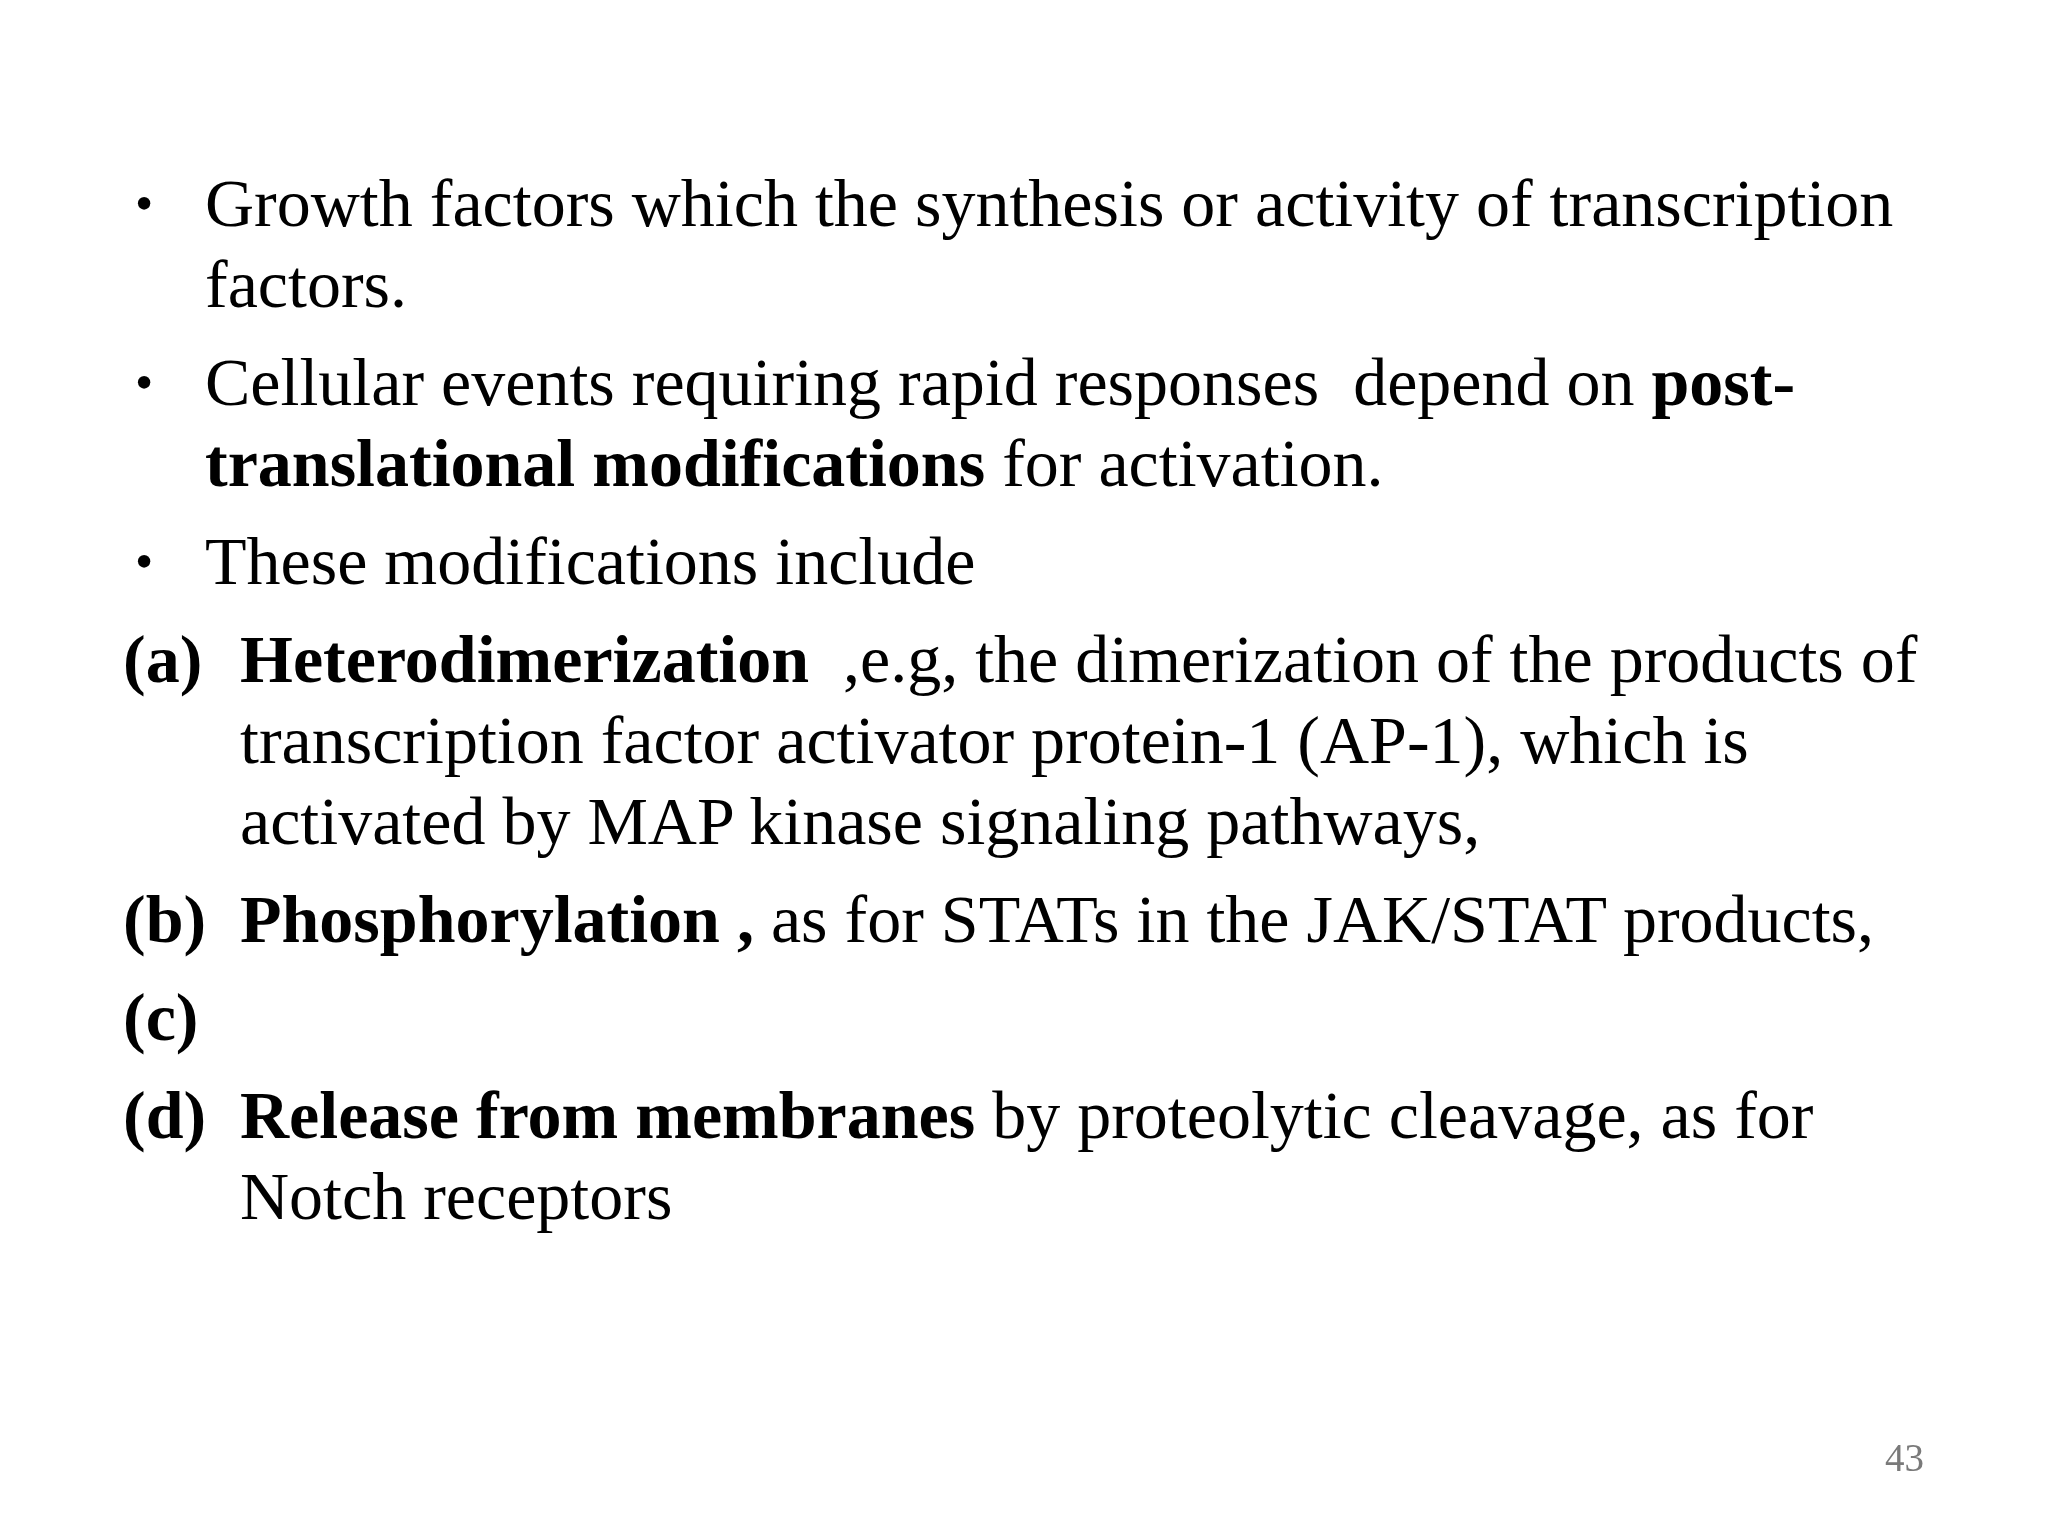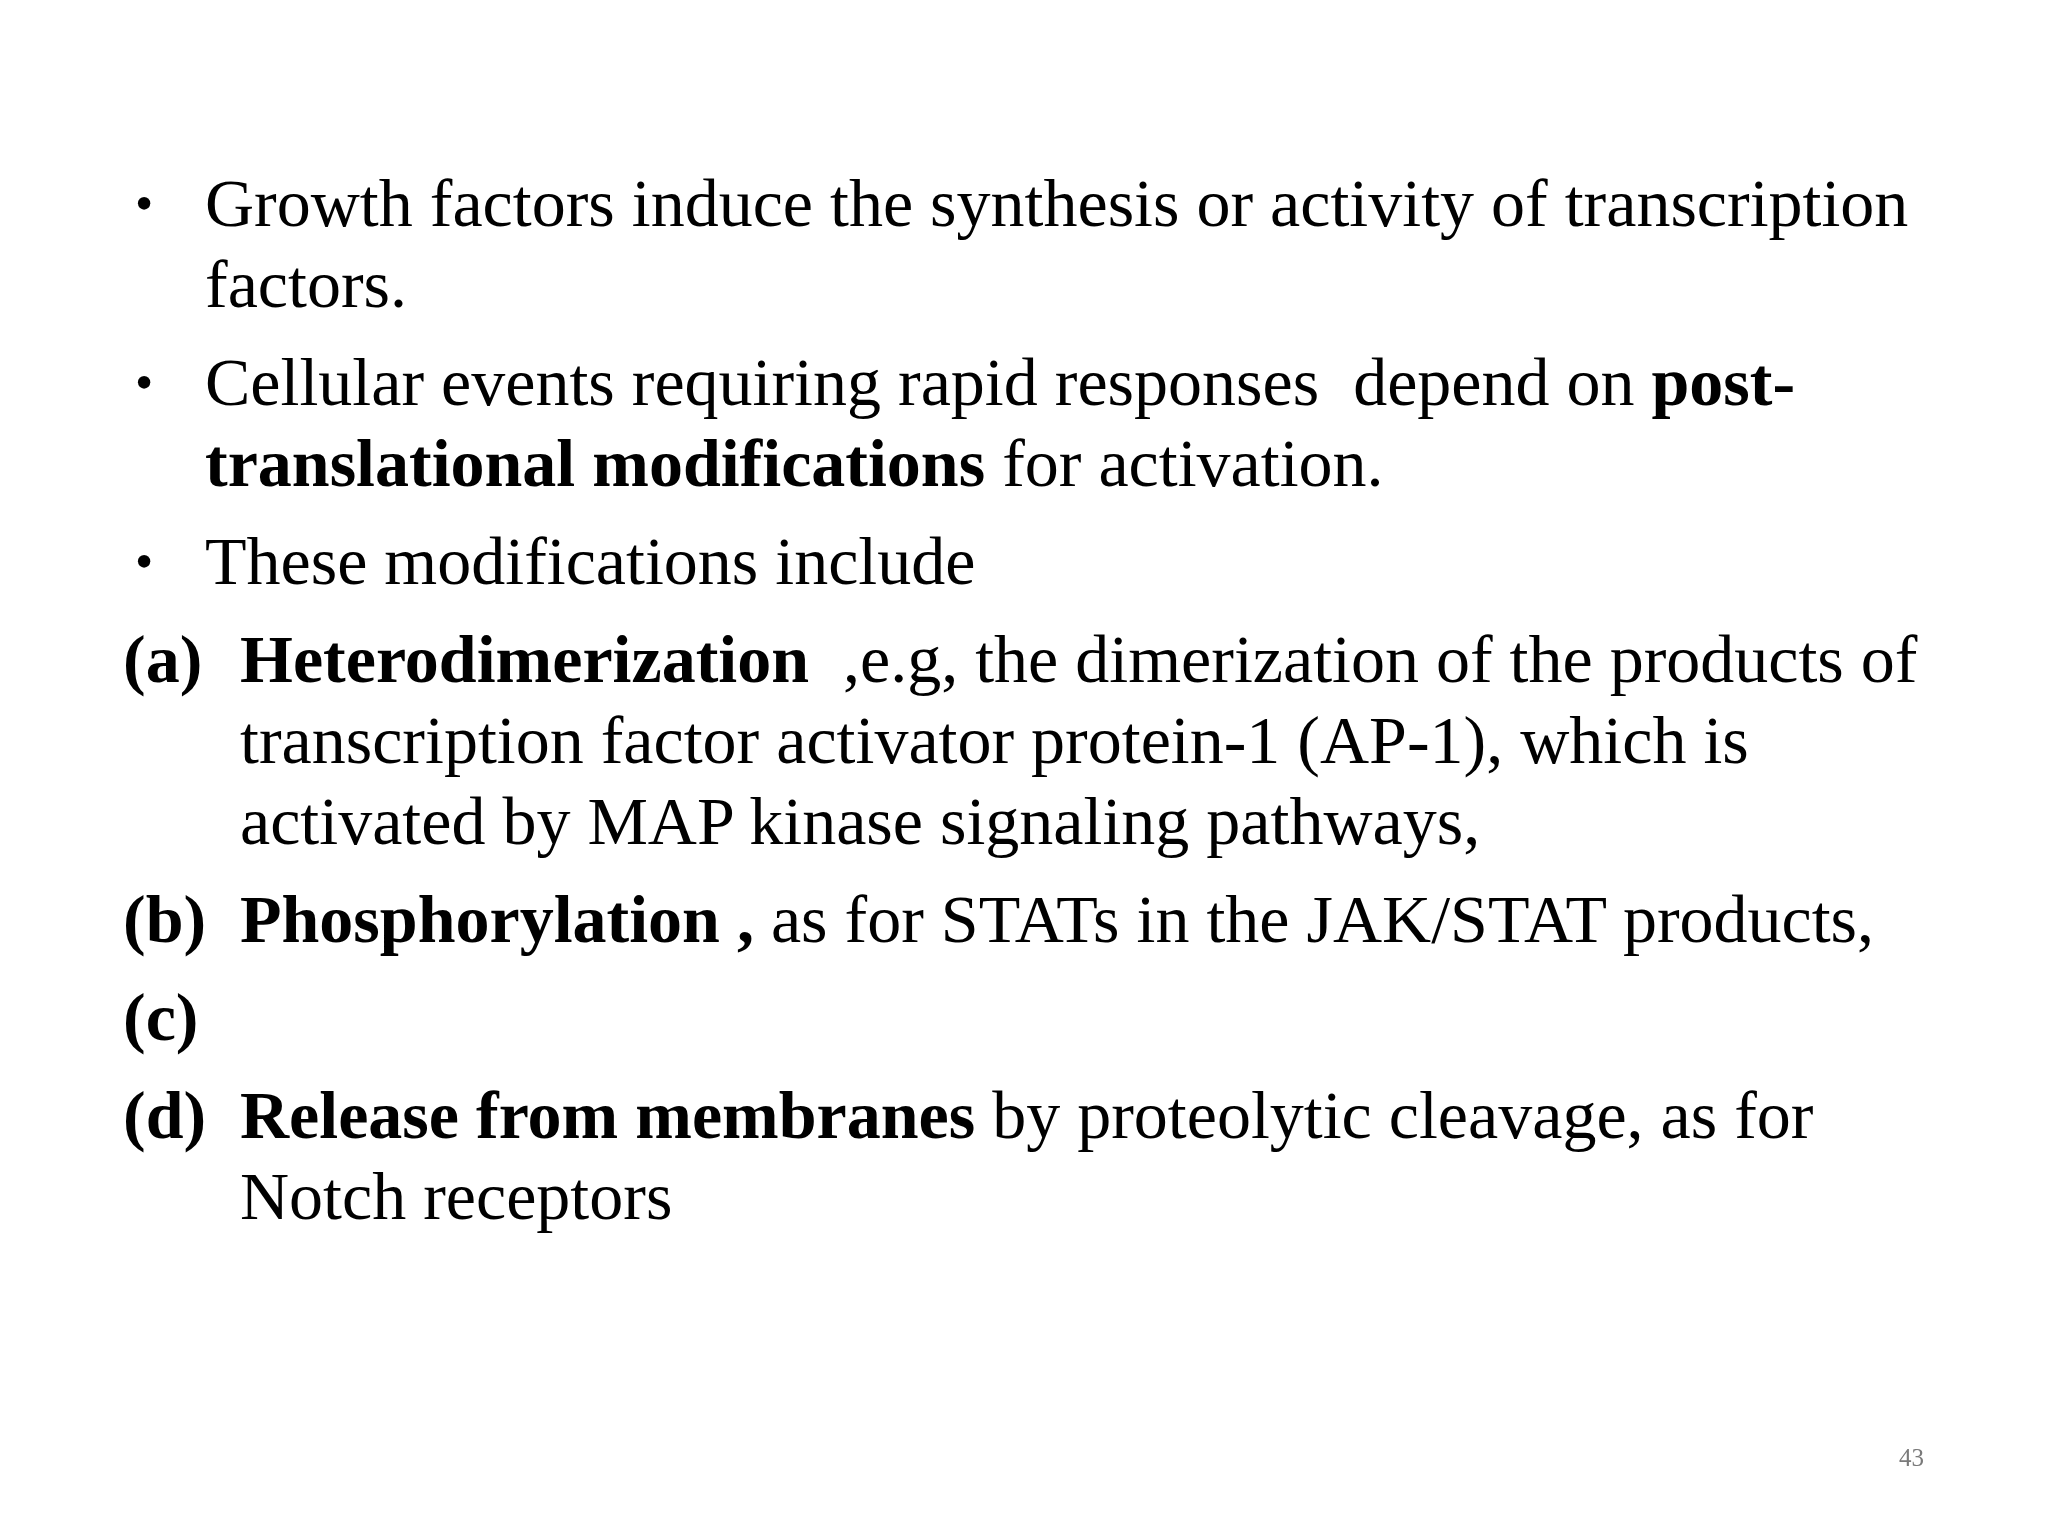--- a/index.html
+++ b/index.html
@@ -43,34 +43,34 @@
     font-weight: bold;
   }
   .body { flex: 1 1 auto; min-width: 0; }
   .line { white-space: pre-wrap; }
   .run-b { font-weight: bold; }
   .run-i { font-style: italic; }
   .page-number {
     position: absolute;
     top: 1440px;
     right: 124px;
-    font-size: 25px;
+    font-size: 39px;
     line-height: 36px;
     font-family: "Liberation Serif", serif;
   }
 </style>
 </head>
 <body>
 
 <div class="slide" style="background: rgb(255, 255, 255);">
   <div class="content" id="content">
       <div class="para bullet" style="color: rgb(0, 0, 0);">
         <span class="marker">•</span>
         <div class="body">
-          <div class="line"><span class="">Growth factors induce the synthesis or activity of transcription</span></div>
+          <div class="line"><span class="">Growth factors which the synthesis or activity of transcription</span></div>
           <div class="line"><span class="">factors.</span></div>
         </div>
       </div>
       <div class="para bullet" style="color: rgb(0, 0, 0);">
         <span class="marker">•</span>
         <div class="body">
           <div class="line"><span class="">Cellular events requiring rapid responses  depend on </span><span class="run-b ">post-</span></div>
           <div class="line"><span class="run-b ">translational modifications</span><span class=""> for activation.</span></div>
         </div>
       </div>

